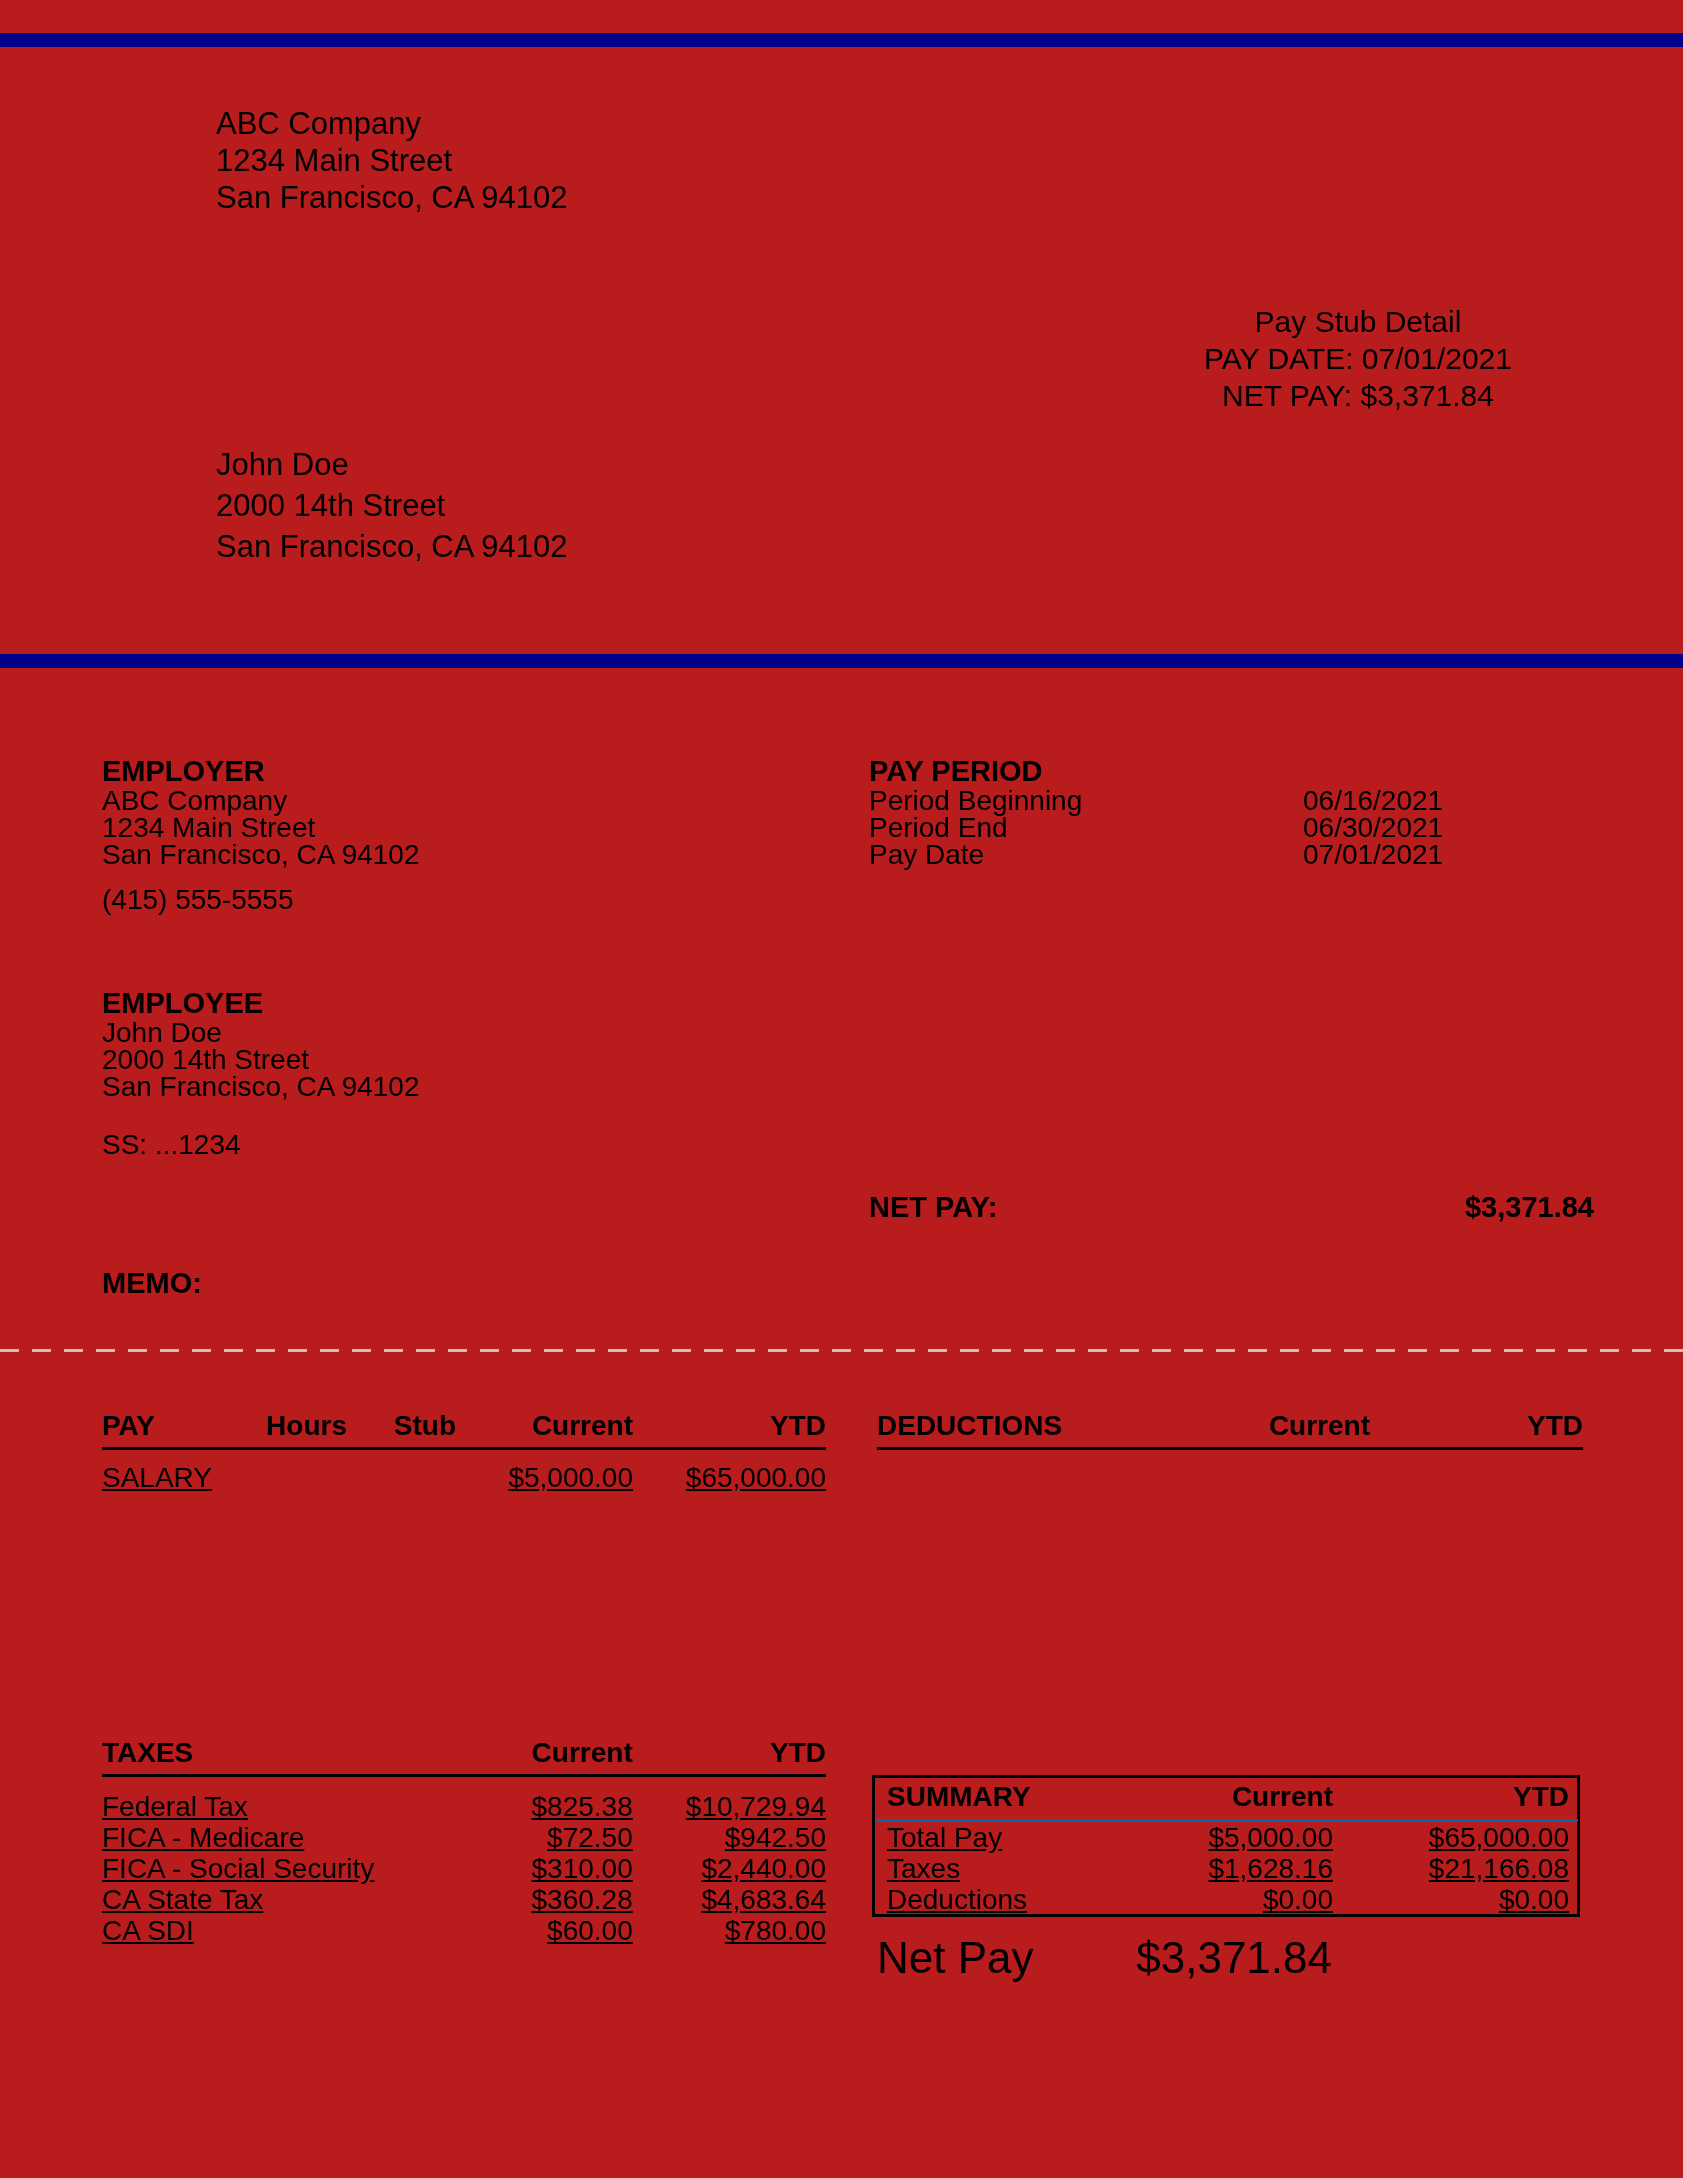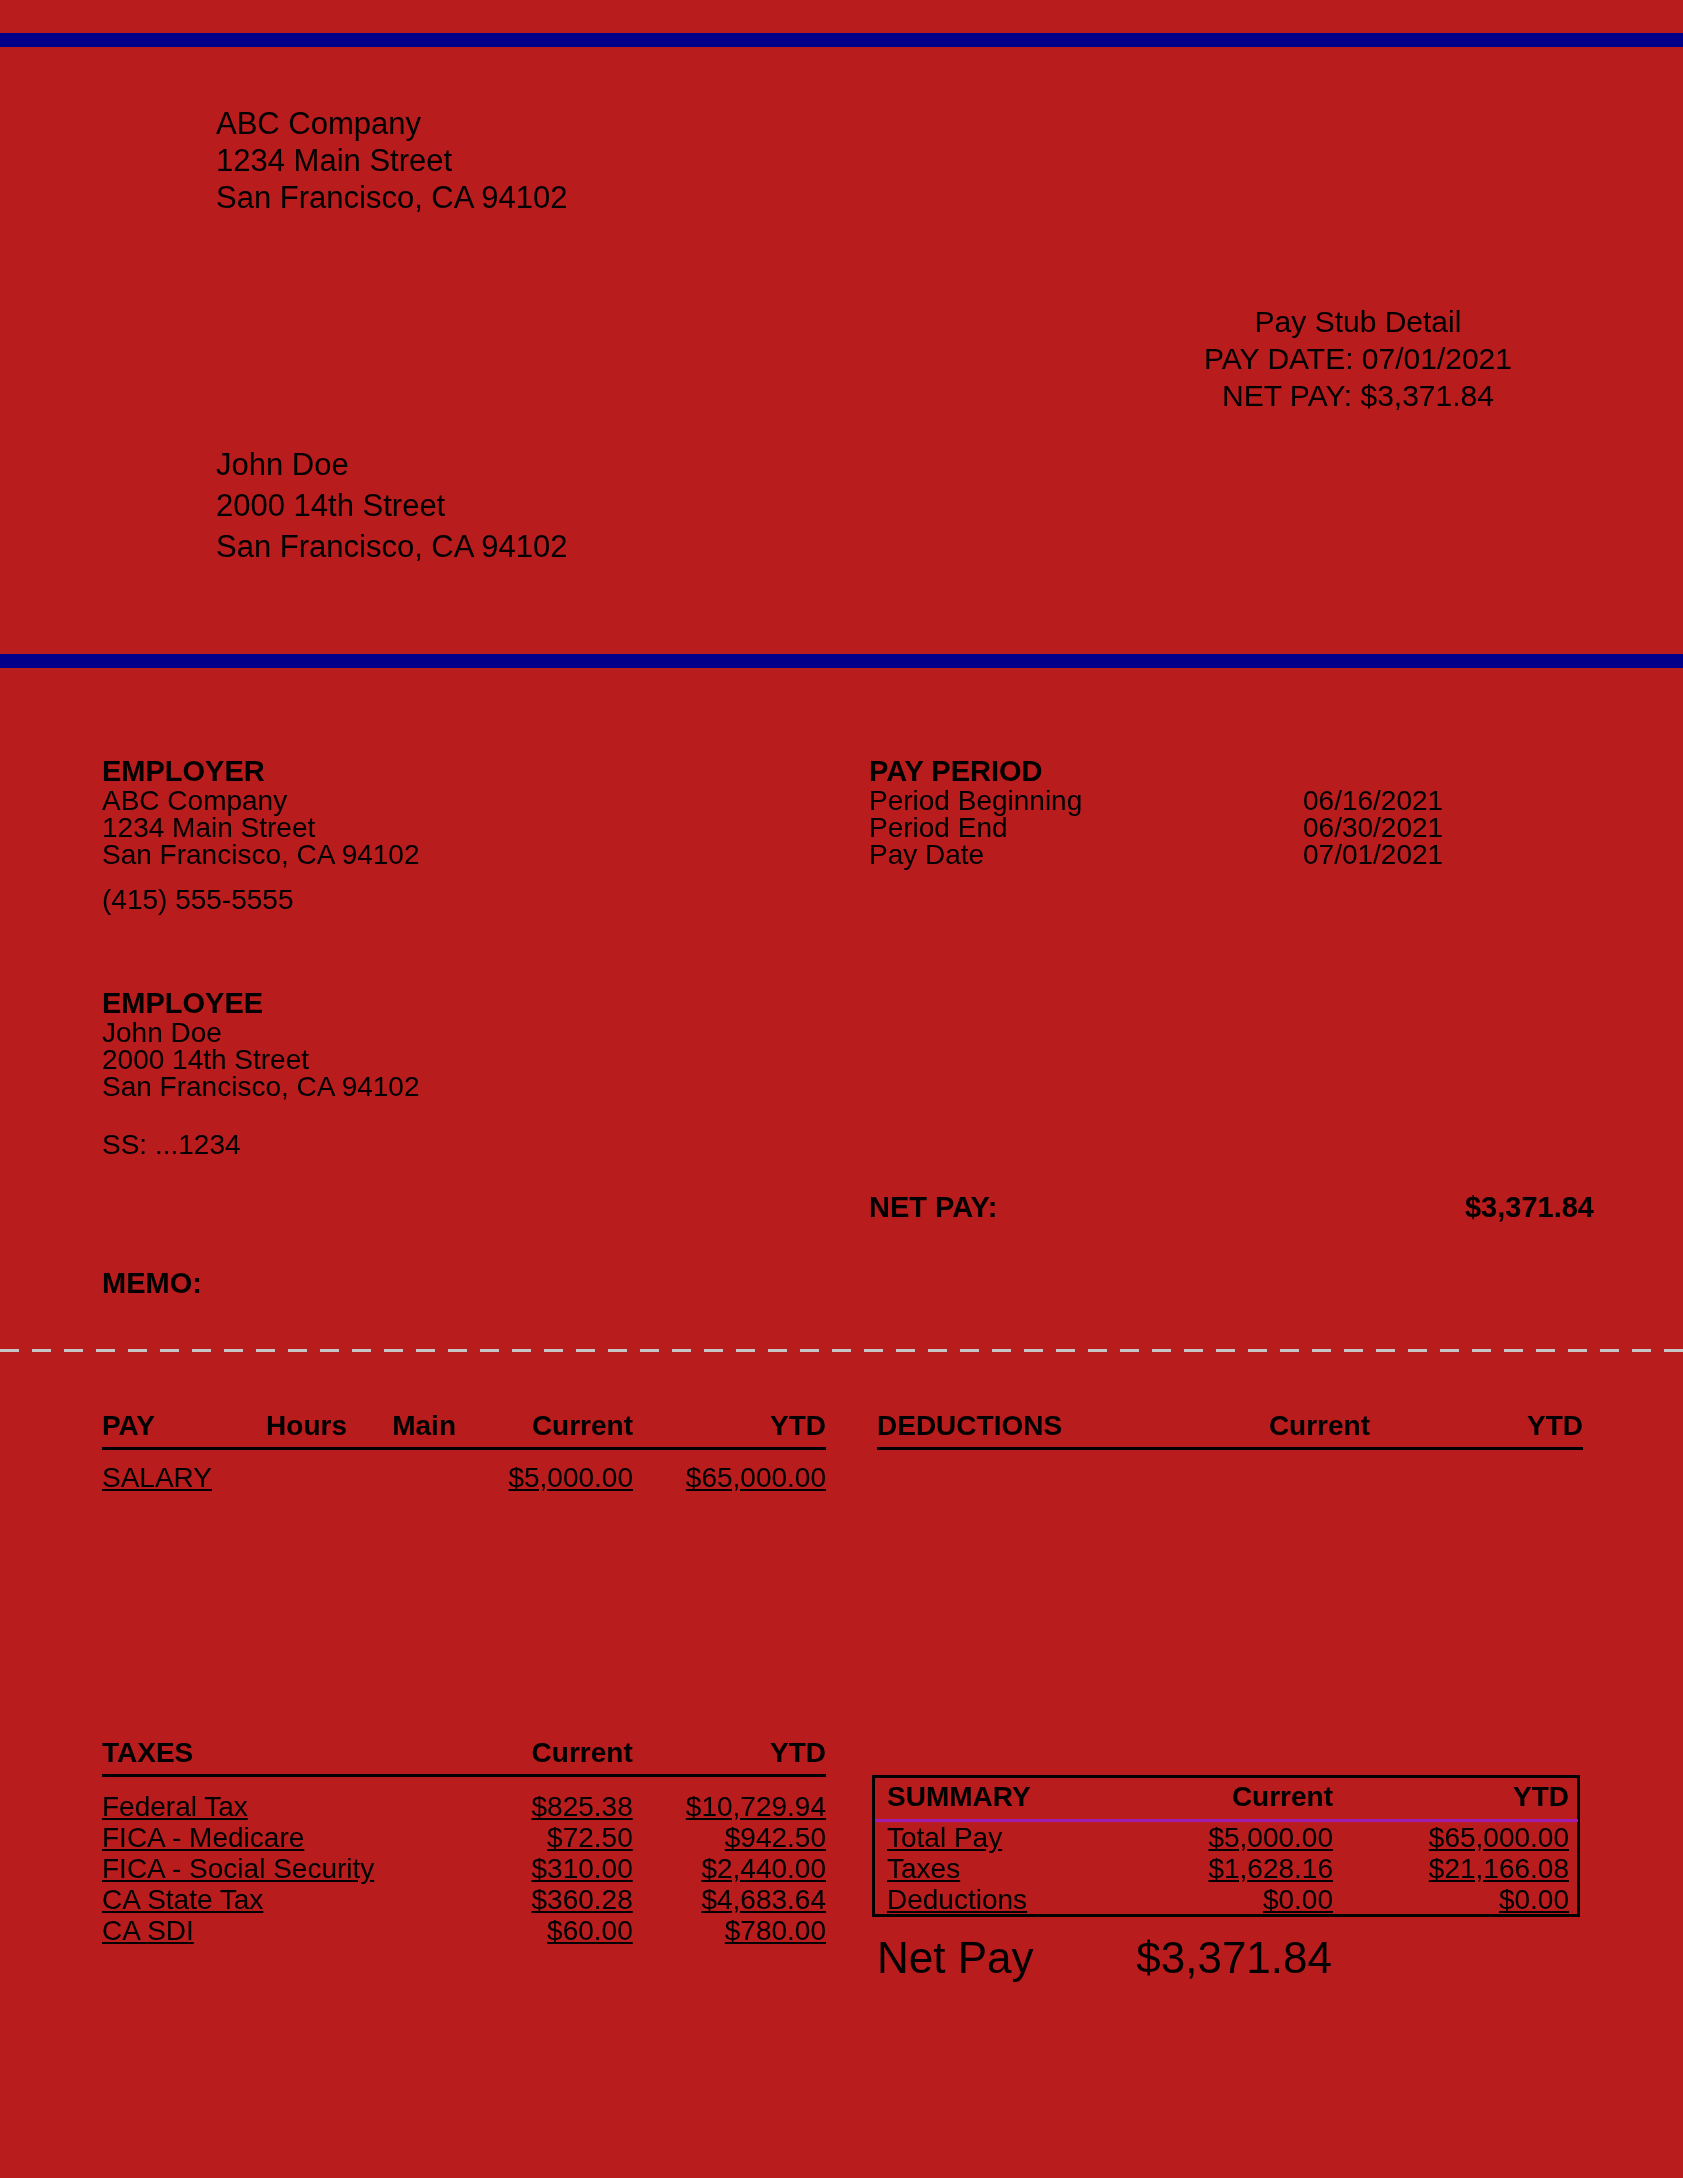--- a/index.html
+++ b/index.html
@@ -54,21 +54,21 @@
 
   .ded-table { left: 877px; top: 1410px; width: 705px; }
 
   .tax-table { left: 102px; top: 1737px; width: 724px; }
   .tax-table td { padding-top: 0; line-height: 31px; }
   .tax-table tr.first-row td { padding-top: 14px; }
 
   .summary-box { position: absolute; left: 872px; top: 1775px; width: 708px; height: 142px;
                  border: 3px solid #000; }
   .summary-table { position: absolute; left: 0; top: 0; width: 702px; }
-  .summary-table th { border-bottom: 3px solid #a21caf; padding: 3px 0 6px 0; }
+  .summary-table th { border-bottom: 3px solid #0369a1; padding: 3px 0 6px 0; }
   .summary-table th.col-label { padding-left: 12px; }
   .summary-table td { line-height: 31px; }
   .summary-table td.col-label { padding-left: 12px; }
   .summary-table tr.first-row td { padding-top: 0; }
   .summary-table .col-ytd-pad { padding-right: 9px; }
 
   .netpay-total { position: absolute; left: 877px; top: 1933px; width: 455px;
                   font-weight: normal; font-size: 44px; }
   .netpay-total-value { position: absolute; right: 0; top: 0; }
 </style>
@@ -145,21 +145,21 @@
         <col style="width:143px">
         <col style="width:102px">
         <col style="width:109px">
         <col style="width:177px">
         <col style="width:193px">
       </colgroup>
     <thead>
       <tr>
         <th class="col-label">PAY</th>
         <th>Hours</th>
-        <th>Main</th>
+        <th>Stub</th>
         <th>Current</th>
         <th>YTD</th>
       </tr>
     </thead>
     <tbody>
       <tr>
         <td class="col-label">SALARY</td>
         <td></td>
         <td></td>
         <td>$5,000.00</td>

